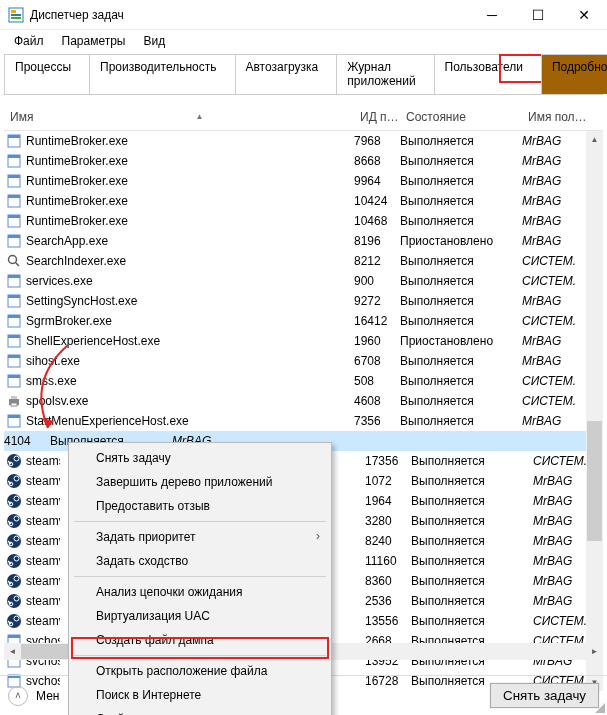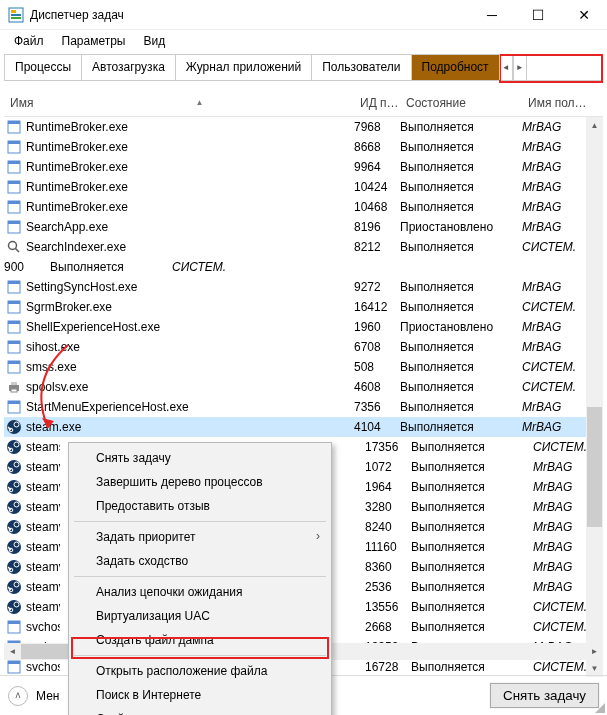--- a/index.html
+++ b/index.html
@@ -5,21 +5,21 @@
 * { margin: 0; padding: 0; box-sizing: border-box; }
 body { font-family: "Segoe UI", Tahoma, sans-serif; font-size: 12px; background: #fff; width: 607px; height: 715px; overflow: hidden; position: relative; }
 .titlebar { height: 30px; display: flex; align-items: center; padding-left: 8px; border-bottom: 1px solid #eee; }
 .titlebar .app-icon { width: 16px; height: 16px; margin-right: 6px; }
 .titlebar .title { color: #000; font-size: 12px; }
 .win-controls { margin-left: auto; display: flex; }
 .win-controls div { width: 46px; height: 30px; display: flex; align-items: center; justify-content: center; color: #000; font-size: 14px; }
 .menubar { display: flex; padding: 2px 6px 4px 6px; gap: 2px; }
 .menubar div { padding: 2px 8px; }
 .tabs { display: flex; border-bottom: 1px solid #ccc; position: relative; margin: 0 4px; }
-.tab { padding: 5px 10px 6px 10px; border: 1px solid #ccc; border-bottom: none; background: #fff; margin-right: -1px; position: relative; }
+.tab { padding: 5px 18px 6px 10px; border: 1px solid #ccc; border-bottom: none; background: #fff; margin-right: -1px; position: relative; }
 .tab.active { background: #a16207; z-index: 2; }
 .tab-nav { width: 14px; display: flex; align-items: center; justify-content: center; border: 1px solid #ccc; border-bottom: none; font-size: 8px; color: #555; }
 .tabs-highlight { position: absolute; right: 0; top: 0; width: 104px; height: 29px; border: 2px solid #e62222; pointer-events: none; }
 .table { position: relative; margin: 8px 4px 0 4px; height: 605px; overflow: hidden; }
 .thead { display: flex; border-bottom: 1px solid #e5e5e5; height: 28px; align-items: center; color: #444; }
 .thead .col { padding: 4px 6px; }
 .thead .sort-ind { font-size: 8px; color: #777; margin-left: 4px; }
 .rows { height: 560px; overflow: hidden; position: relative; }
 .row { display: flex; height: 20px; align-items: center; }
 .row.sel { background: #cce8ff; }
@@ -70,20 +70,21 @@
 </div>
 
 <div class="menubar">
   <div>Файл</div>
   <div>Параметры</div>
   <div>Вид</div>
 </div>
 
 <div class="tabs">
   <div class="tab">Процессы</div>
+  <div class="tab">Производительность</div>
   <div class="tab">Автозагрузка</div>
   <div class="tab">Журнал приложений</div>
   <div class="tab">Пользователи</div>
   <div class="tab active">Подробност</div>
   <div class="tab-nav">◄</div>
   <div class="tab-nav">►</div>
   <div class="tabs-highlight"></div>
 </div>
 
 <div class="table">
@@ -189,20 +190,29 @@
               <line x1="9.5" y1="9.5" x2="13" y2="13" stroke="#5a5a5a" stroke-width="1.5"></line>
             </svg>
           </span>
           <span>SearchIndexer.exe</span>
         </div>
         <div class="col c-pid">8212</div>
         <div class="col c-state">Выполняется</div>
         <div class="col c-user col-user cut">СИСТЕМ.</div>
       </div>
       <div class="row">
+        <div class="col c-name" style="">
+          <span class="proc-icon">
+            <svg width="16" height="16">
+              <rect x="2" y="2" width="12" height="12" fill="#fff" stroke="#5a8bd6"></rect>
+              <rect x="2" y="2" width="12" height="3" fill="#5a8bd6"></rect>
+            </svg>
+          </span>
+          <span>services.exe</span>
+        </div>
         <div class="col c-pid">900</div>
         <div class="col c-state">Выполняется</div>
         <div class="col c-user col-user cut">СИСТЕМ.</div>
       </div>
       <div class="row">
         <div class="col c-name" style="">
           <span class="proc-icon">
             <svg width="16" height="16">
               <rect x="2" y="2" width="12" height="12" fill="#fff" stroke="#5a8bd6"></rect>
               <rect x="2" y="2" width="12" height="3" fill="#5a8bd6"></rect>
@@ -293,31 +303,20 @@
               <rect x="2" y="2" width="12" height="3" fill="#5a8bd6"></rect>
             </svg>
           </span>
           <span>StartMenuExperienceHost.exe</span>
         </div>
         <div class="col c-pid">7356</div>
         <div class="col c-state">Выполняется</div>
         <div class="col c-user col-user cut">MrBAG</div>
       </div>
       <div class="row sel">
-        <div class="col c-name" style="">
-          <span class="proc-icon">
-            <svg width="16" height="16">
-              <circle cx="8" cy="8" r="7" fill="#14365f"></circle>
-              <circle cx="10.5" cy="5.5" r="2.5" fill="none" stroke="#fff" stroke-width="1"></circle>
-              <circle cx="5" cy="11" r="1.8" fill="none" stroke="#fff" stroke-width="1"></circle>
-              <path d="M2 8 L5 11" stroke="#fff" stroke-width="1.5"></path>
-            </svg>
-          </span>
-          <span>steam.exe</span>
-        </div>
         <div class="col c-pid">4104</div>
         <div class="col c-state">Выполняется</div>
         <div class="col c-user col-user cut">MrBAG</div>
       </div>
       <div class="row">
         <div class="col c-name" style="width:56px;flex-shrink:0">
           <span class="proc-icon">
             <svg width="16" height="16">
               <circle cx="8" cy="8" r="7" fill="#14365f"></circle>
               <circle cx="10.5" cy="5.5" r="2.5" fill="none" stroke="#fff" stroke-width="1"></circle>
@@ -527,21 +526,21 @@
   <div class="arr" style="margin-left:auto">►</div>
 </div>
 
 <svg class="red-arrow" width="70" height="100">
   <path d="M 60 5 Q 20 40 40 88" stroke="#e62222" stroke-width="2" fill="none"></path>
   <path d="M 40 88 l -6 -10 l 12 3 z" fill="#e62222"></path>
 </svg>
 
 <div class="context-menu">
   <div class="mi">Снять задачу</div>
-  <div class="mi">Завершить дерево процессов</div>
+  <div class="mi">Завершить дерево приложений</div>
   <div class="mi">Предоставить отзыв</div>
   <div class="sep"></div>
   <div class="mi sub">Задать приоритет</div>
   <div class="mi">Задать сходство</div>
   <div class="sep"></div>
   <div class="mi">Анализ цепочки ожидания</div>
   <div class="mi">Виртуализация UAC</div>
   <div class="mi">Создать файл дампа</div>
   <div class="sep"></div>
   <div class="mi">Открыть расположение файла</div>

